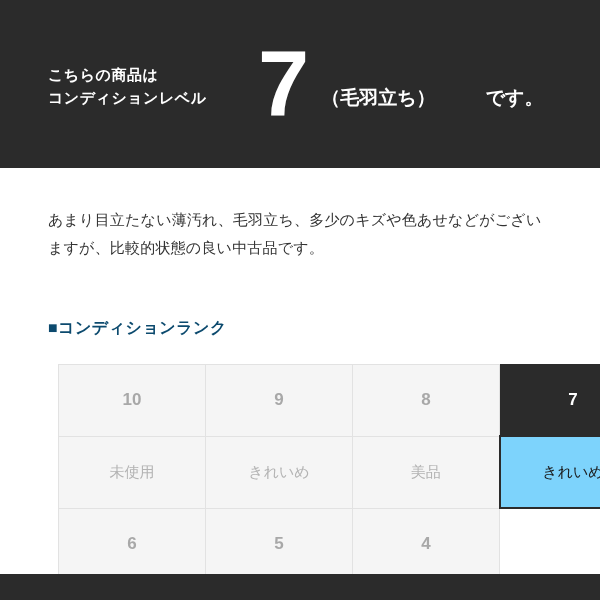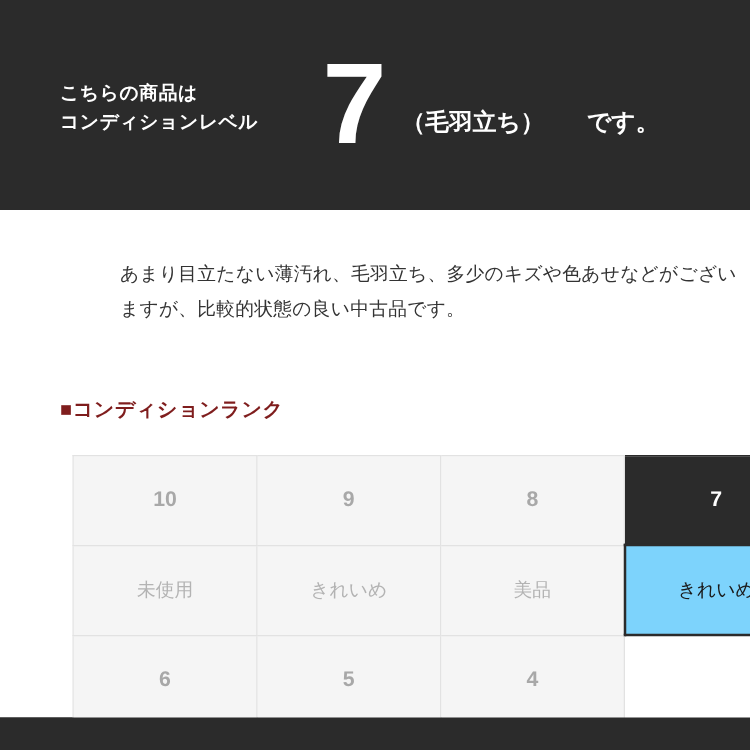--- a/index.html
+++ b/index.html
@@ -66,21 +66,21 @@
     font-weight: bold;
     color: #ffffff;
     margin-left: 14px;
     margin-top: 24px;
     flex: none;
   }
   .level-desu {
     font-size: 19px;
     font-weight: bold;
     color: #ffffff;
-    margin-left: 34px;
+    margin-left: 50px;
     margin-top: 24px;
     flex: none;
   }
 
   
   .panel {
     position: absolute;
     left: 0;
     top: 168px;
     width: 600px;
@@ -89,30 +89,30 @@
   }
   .description {
     position: absolute;
     left: 48px;
     top: 38px;
     width: 505px;
     font-size: 15px;
     line-height: 1.85;
     color: #333333;
     letter-spacing: 0.2px;
-    margin-left: 48px;
   }
   .section-title {
     position: absolute;
     left: 48px;
     top: 150px;
     font-size: 16px;
     font-weight: bold;
-    color: #7f1d1d;
+    color: #0c4a6e;
     letter-spacing: 0.5px;
+    font-family: Liberation Mono, monospace;
   }
 
   
   .rank-table {
     position: absolute;
     left: 58px;
     top: 196px;
     width: 488px;
     border-collapse: collapse;
     table-layout: fixed;

